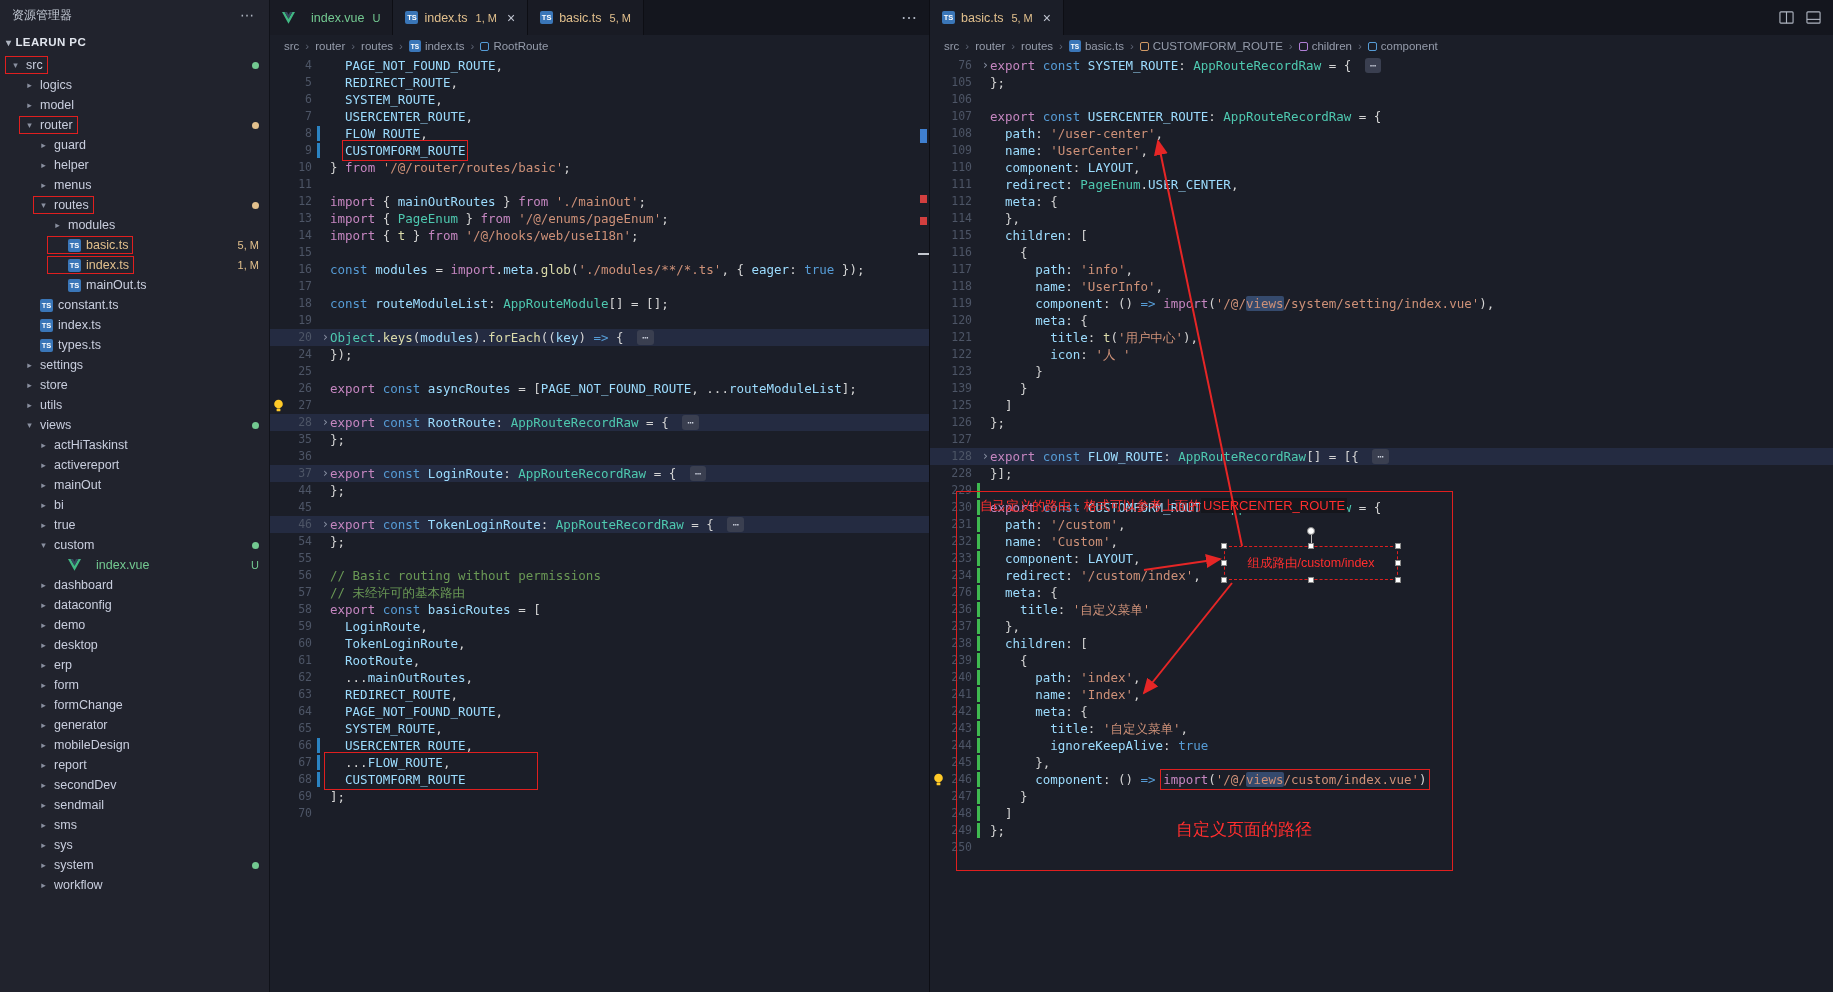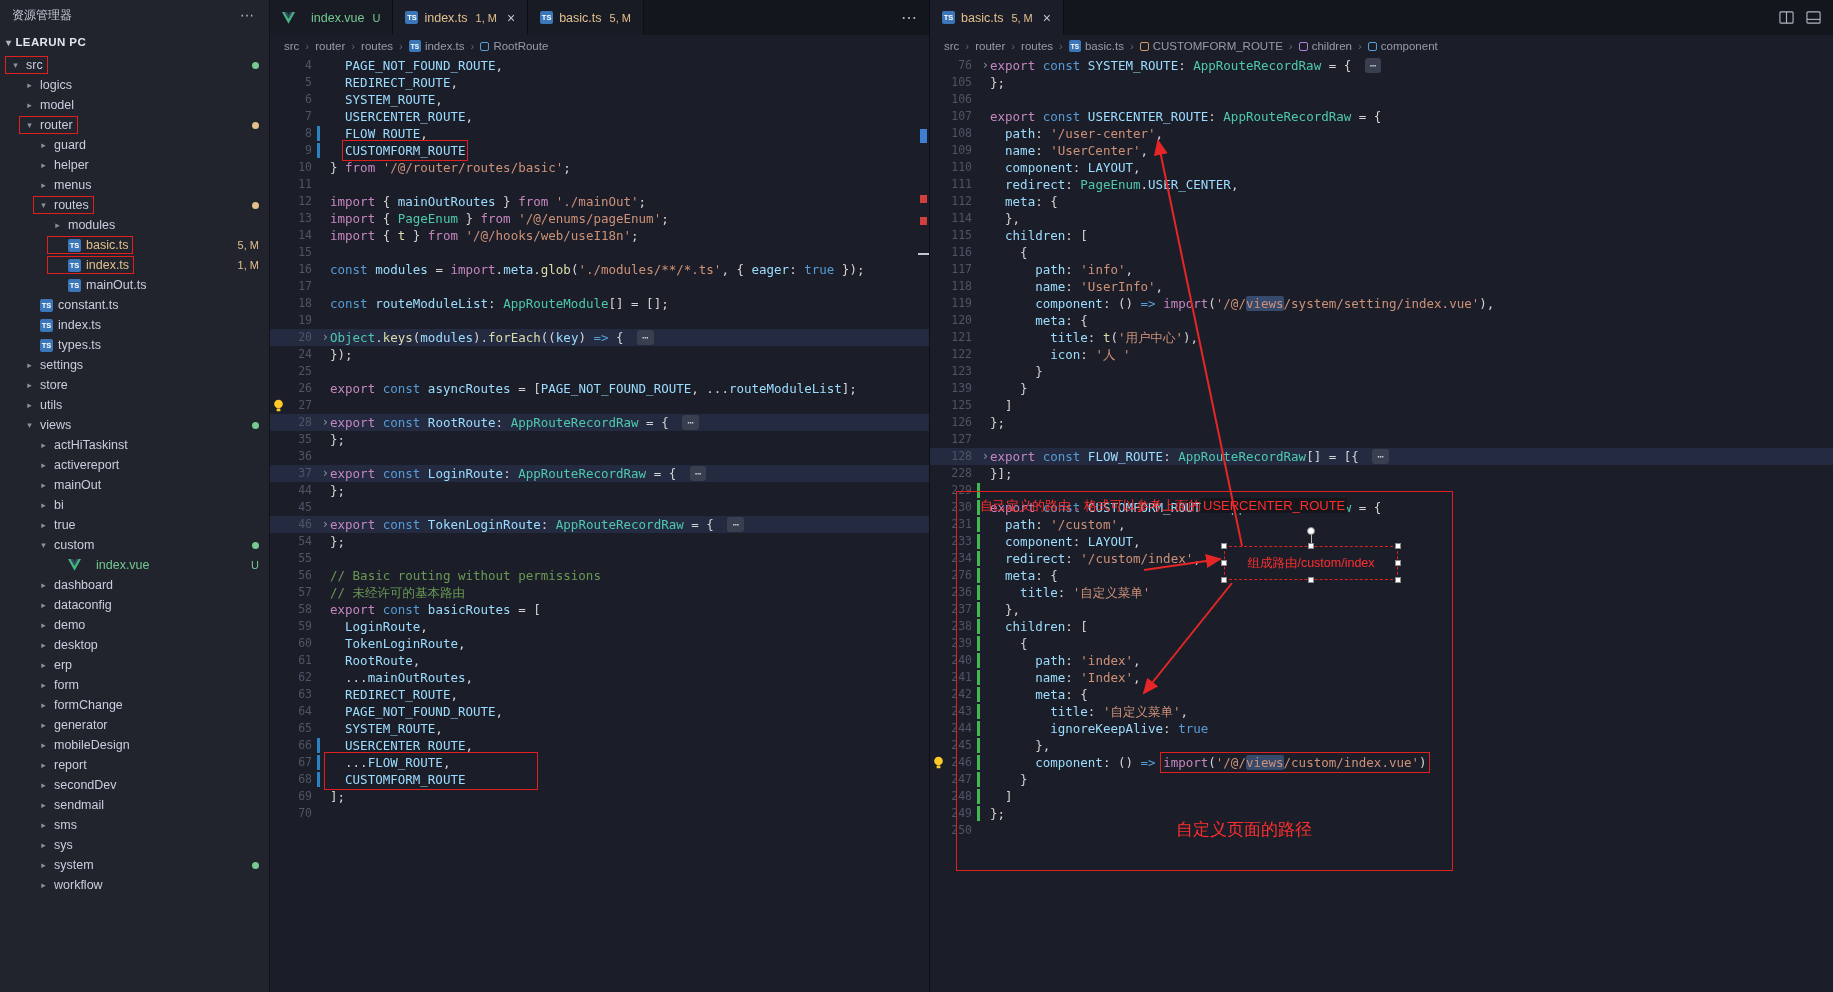--- a/index.html
+++ b/index.html
@@ -584,20 +584,21 @@
           <div class="cline"><span class="gut"><span class="num">123</span></span><span class="codecell"><span class="tk-pn">      }</span></span></div>
           <div class="cline"><span class="gut"><span class="num">139</span></span><span class="codecell"><span class="tk-pn">    }</span></span></div>
           <div class="cline"><span class="gut"><span class="num">125</span></span><span class="codecell"><span class="tk-pn">  ]</span></span></div>
           <div class="cline"><span class="gut"><span class="num">126</span></span><span class="codecell"><span class="tk-pn">};</span></span></div>
           <div class="cline"><span class="gut"><span class="num">127</span></span><span class="codecell"></span></div>
           <div class="cline hl"><span class="gut"><span class="num">128</span><span class="fchev">›</span></span><span class="codecell"><span class="tk-kw">export</span><span class="tk-pn"> </span><span class="tk-st">const</span><span class="tk-pn"> </span><span class="tk-v">FLOW_ROUTE</span><span class="tk-pn">: </span><span class="tk-ty">AppRouteRecordRaw</span><span class="tk-pn">[] = [{ </span><span class="tk-fold">⋯</span></span></div>
           <div class="cline"><span class="gut"><span class="num">228</span></span><span class="codecell"><span class="tk-pn">}];</span></span></div>
           <div class="cline"><span class="gut"><span class="num">229</span><span class="gbar a"></span></span><span class="codecell"></span></div>
           <div class="cline"><span class="gut"><span class="num">230</span><span class="gbar a"></span></span><span class="codecell"><span class="tk-kw">export</span><span class="tk-pn"> </span><span class="tk-st">const</span><span class="tk-pn"> </span><span class="tk-v">CUSTOMFORM_ROUTE</span><span class="tk-pn">: </span><span class="tk-ty">AppRouteRecordRaw</span><span class="tk-pn"> = {</span></span></div>
           <div class="cline"><span class="gut"><span class="num">231</span><span class="gbar a"></span></span><span class="codecell"><span class="tk-v">  path</span><span class="tk-pn">: </span><span class="tk-str">'/custom'</span><span class="tk-pn">,</span></span></div>
+          <div class="cline"><span class="gut"><span class="num">232</span><span class="gbar a"></span></span><span class="codecell"><span class="tk-v">  name</span><span class="tk-pn">: </span><span class="tk-str">'Custom'</span><span class="tk-pn">,</span></span></div>
           <div class="cline"><span class="gut"><span class="num">233</span><span class="gbar a"></span></span><span class="codecell"><span class="tk-v">  component</span><span class="tk-pn">: </span><span class="tk-v">LAYOUT</span><span class="tk-pn">,</span></span></div>
           <div class="cline"><span class="gut"><span class="num">234</span><span class="gbar a"></span></span><span class="codecell"><span class="tk-v">  redirect</span><span class="tk-pn">: </span><span class="tk-str">'/custom/index'</span><span class="tk-pn">,</span></span></div>
           <div class="cline"><span class="gut"><span class="num">276</span><span class="gbar a"></span></span><span class="codecell"><span class="tk-v">  meta</span><span class="tk-pn">: {</span></span></div>
           <div class="cline"><span class="gut"><span class="num">236</span><span class="gbar a"></span></span><span class="codecell"><span class="tk-pn">    </span><span class="tk-v">title</span><span class="tk-pn">: </span><span class="tk-str">'自定义菜单'</span></span></div>
           <div class="cline"><span class="gut"><span class="num">237</span><span class="gbar a"></span></span><span class="codecell"><span class="tk-pn">  },</span></span></div>
           <div class="cline"><span class="gut"><span class="num">238</span><span class="gbar a"></span></span><span class="codecell"><span class="tk-v">  children</span><span class="tk-pn">: [</span></span></div>
           <div class="cline"><span class="gut"><span class="num">239</span><span class="gbar a"></span></span><span class="codecell"><span class="tk-pn">    {</span></span></div>
           <div class="cline"><span class="gut"><span class="num">240</span><span class="gbar a"></span></span><span class="codecell"><span class="tk-pn">      </span><span class="tk-v">path</span><span class="tk-pn">: </span><span class="tk-str">'index'</span><span class="tk-pn">,</span></span></div>
           <div class="cline"><span class="gut"><span class="num">241</span><span class="gbar a"></span></span><span class="codecell"><span class="tk-pn">      </span><span class="tk-v">name</span><span class="tk-pn">: </span><span class="tk-str">'Index'</span><span class="tk-pn">,</span></span></div>
           <div class="cline"><span class="gut"><span class="num">242</span><span class="gbar a"></span></span><span class="codecell"><span class="tk-pn">      </span><span class="tk-v">meta</span><span class="tk-pn">: {</span></span></div>

